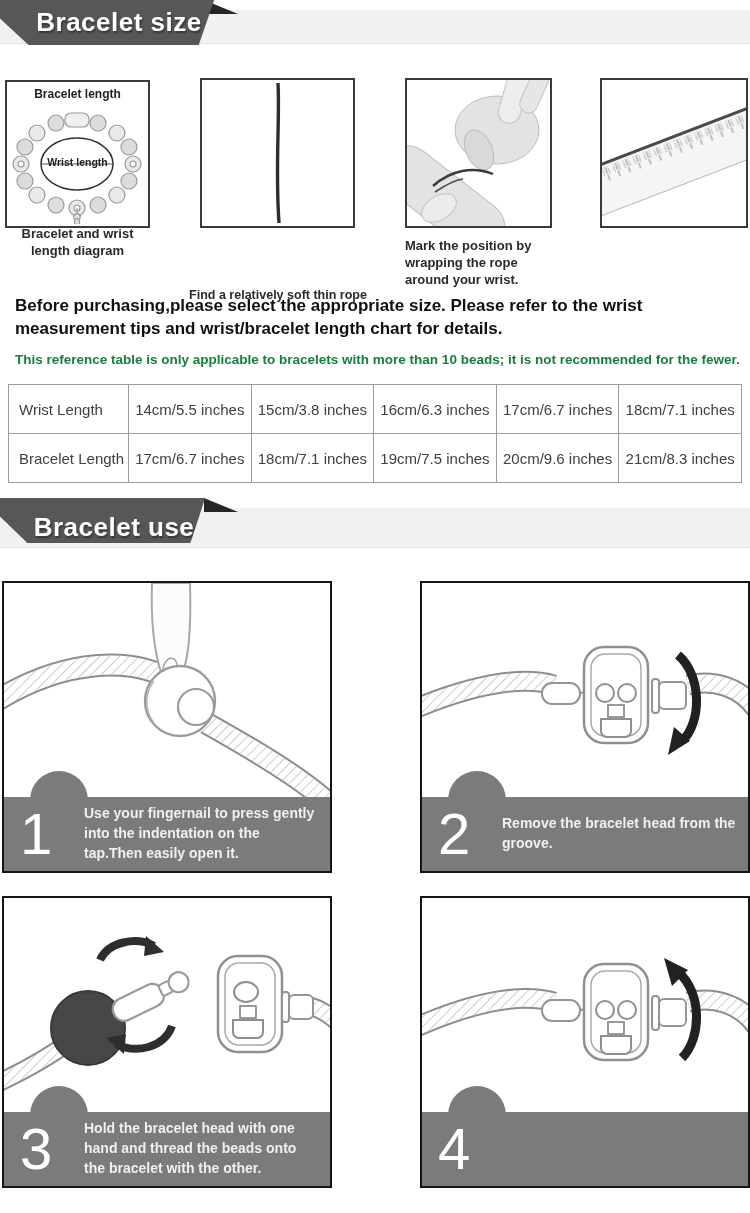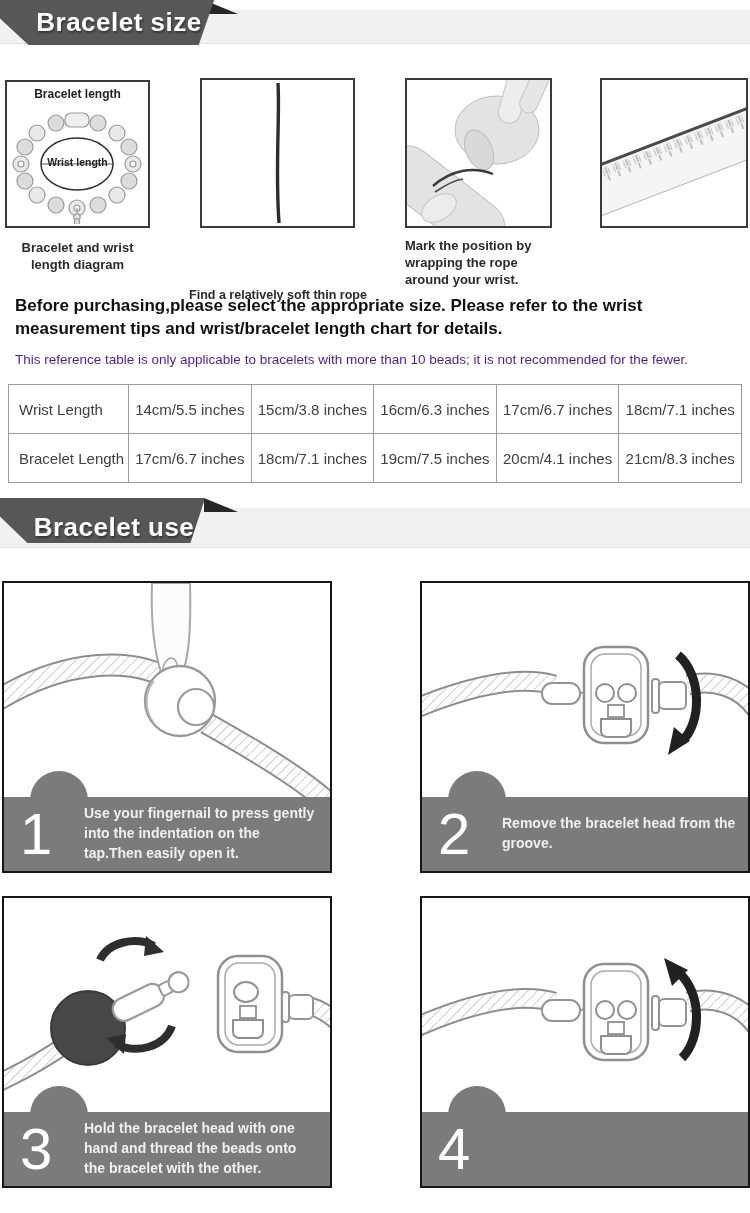--- a/index.html
+++ b/index.html
@@ -20,21 +20,21 @@
 
   
   .tip-box { position:absolute; background:#fff; border:2px solid #3a3a3a; }
   .tip-caption { position:absolute; font-size:13px; font-weight:700; color:#2a2a2a; line-height:1.3; }
   .tip-caption.center { text-align:center; }
   .blabel-top { position:absolute; top:5px; left:0; width:100%; text-align:center; font-size:12px; font-weight:700; color:#1f1f1f; }
   .blabel-inner { position:absolute; top:74px; left:0; width:100%; text-align:center; font-size:10.5px; font-weight:700; color:#222; }
 
   
   .intro { position:absolute; left:15px; top:294px; width:722px; font-size:17px; font-weight:700; color:#101010; line-height:1.38; }
-  .red-note { position:absolute; left:15px; top:352px; width:730px; font-size:13.5px; font-weight:400; color:#4c1d95; }
+  .red-note { position:absolute; left:15px; top:352px; width:730px; font-size:13.5px; font-weight:700; color:#15803d; }
 
   
   table.size { position:absolute; left:8px; top:384px; width:734px; border-collapse:collapse; table-layout:fixed; }
   table.size td { border:1px solid #9c9c9c; height:49px; font-size:15px; color:#3f3f3f; text-align:center; vertical-align:middle; }
   table.size td.rowhdr { text-align:left; padding-left:10px; width:120px; }
 
   
   .step-panel { position:absolute; width:330px; height:292px; border:2px solid #161616; background:#fff; }
   .step-art { display:block; width:326px; height:214px; }
   .step-bar { position:relative; width:326px; height:74px; background:#7b7b7b; display:flex; align-items:center; padding:0 12px 0 16px; }
@@ -78,21 +78,21 @@
         <circle cx="70" cy="106" r="3" fill="#fff"></circle>
         <line x1="70" y1="106" x2="70" y2="112"></line>
         <circle cx="70" cy="115" r="3.2" fill="#e3e3e3"></circle>
         <ellipse cx="70" cy="120" rx="2.6" ry="3.5" fill="#dcdcdc"></ellipse>
       </g>
       <ellipse cx="70" cy="62" rx="36" ry="26" fill="#ffffff" stroke="#2f2f2f" stroke-width="1.5"></ellipse>
       <line x1="34" y1="62" x2="106" y2="62" stroke="#555" stroke-width="1.2"></line>
     </svg>
     <div class="blabel-inner">Wrist length</div>
   </div>
-  <div class="tip-caption center" style="left:5px; top:240px; width:145px;">Bracelet and wrist length diagram</div>
+  <div class="tip-caption center" style="left:5px; top:226px; width:145px;">Bracelet and wrist length diagram</div>
 
   <div class="tip-box" style="left:200px; top:78px; width:155px; height:150px;">
     <svg viewBox="0 0 151 146" style="width:151px;height:146px;display:block;">
       <path d="M76,3 C78,38 73,88 77,143" fill="none" stroke="#2d2d2d" stroke-width="3.4"></path>
     </svg>
   </div>
   <div class="tip-caption center" style="left:186px; top:240px; width:184px; font-size:12.5px;margin-top:47px;">Find a relatively soft thin rope</div>
 
   <div class="tip-box" style="left:405px; top:78px; width:147px; height:150px;">
     <svg viewBox="0 0 143 146" style="width:143px;height:146px;display:block;">
@@ -140,21 +140,21 @@
       <td>15cm/3.8 inches</td>
       <td>16cm/6.3 inches</td>
       <td>17cm/6.7 inches</td>
       <td>18cm/7.1 inches</td>
     </tr>
     <tr>
       <td class="rowhdr">Bracelet Length</td>
       <td>17cm/6.7 inches</td>
       <td>18cm/7.1 inches</td>
       <td>19cm/7.5 inches</td>
-      <td>20cm/4.1 inches</td>
+      <td>20cm/9.6 inches</td>
       <td>21cm/8.3 inches</td>
     </tr>
   </tbody>
     </table>
 
   <div class="hdr-strip" style="top:508px; height:40px;"></div>
   <div class="hdr-fold" style="left:204px; top:498px;"></div>
   <div class="hdr-banner" style="top:498px; width:228px;align-items:flex-end;">
     <span>Bracelet use</span>
   </div>

